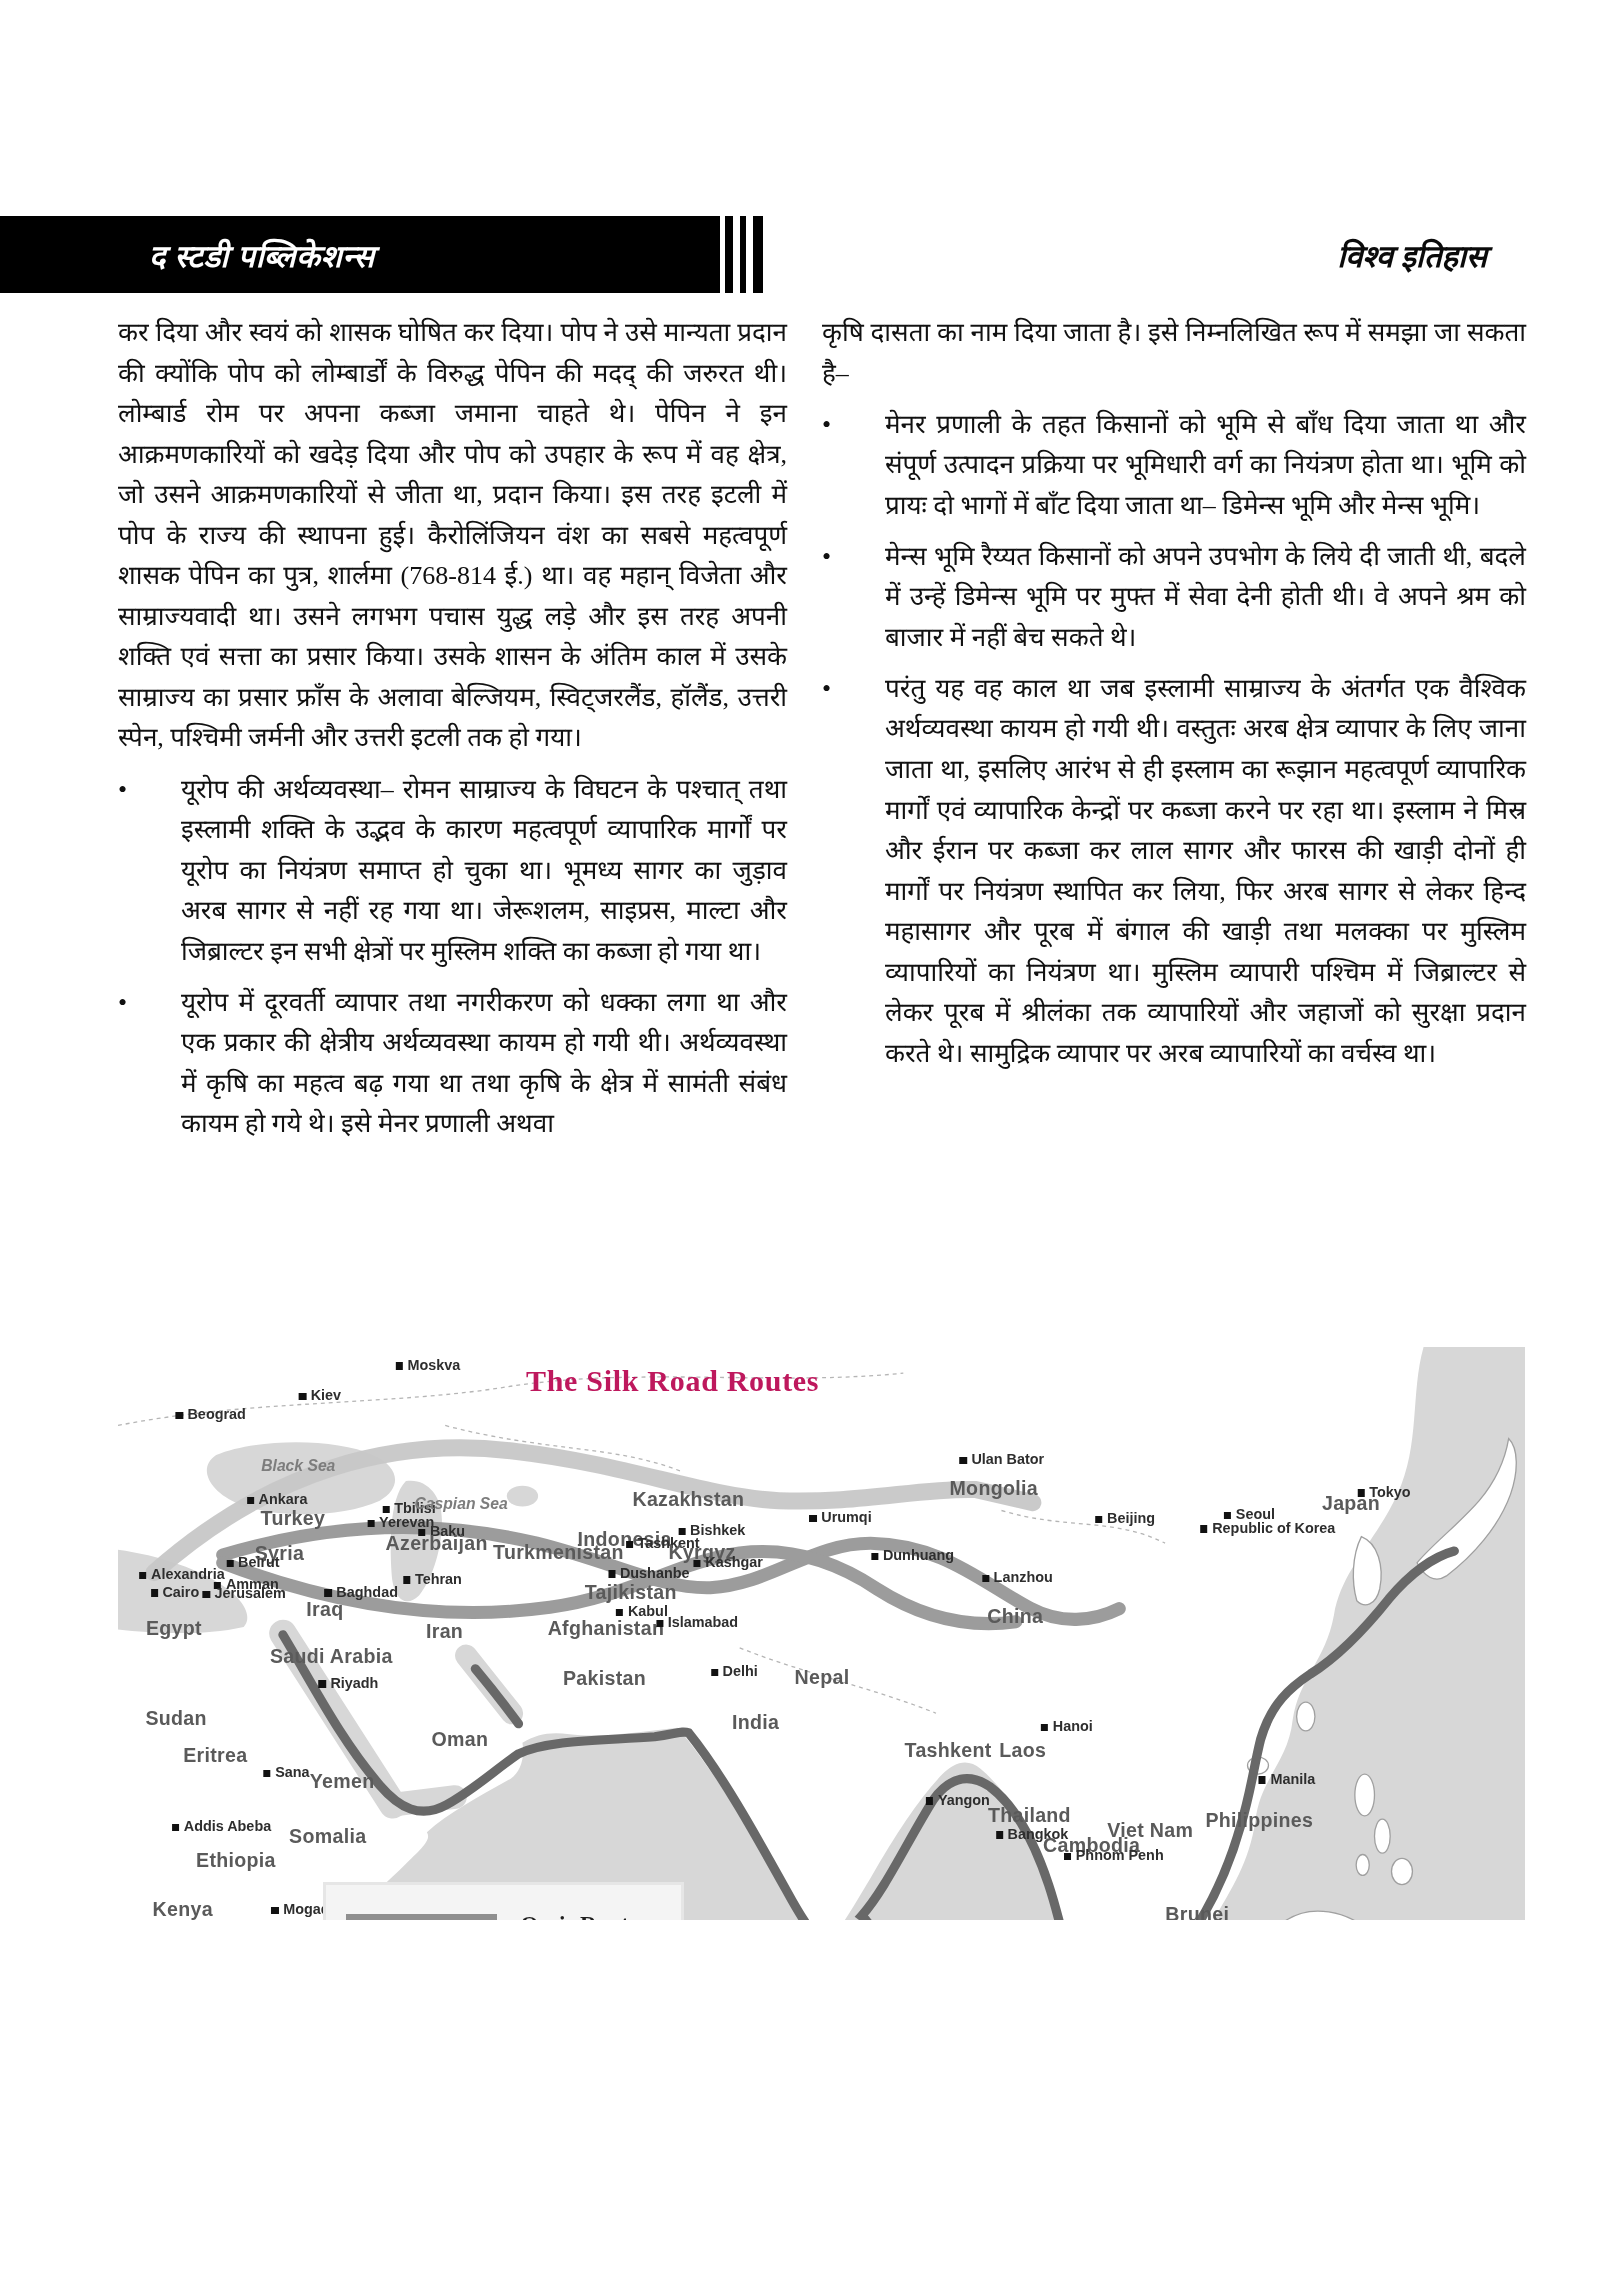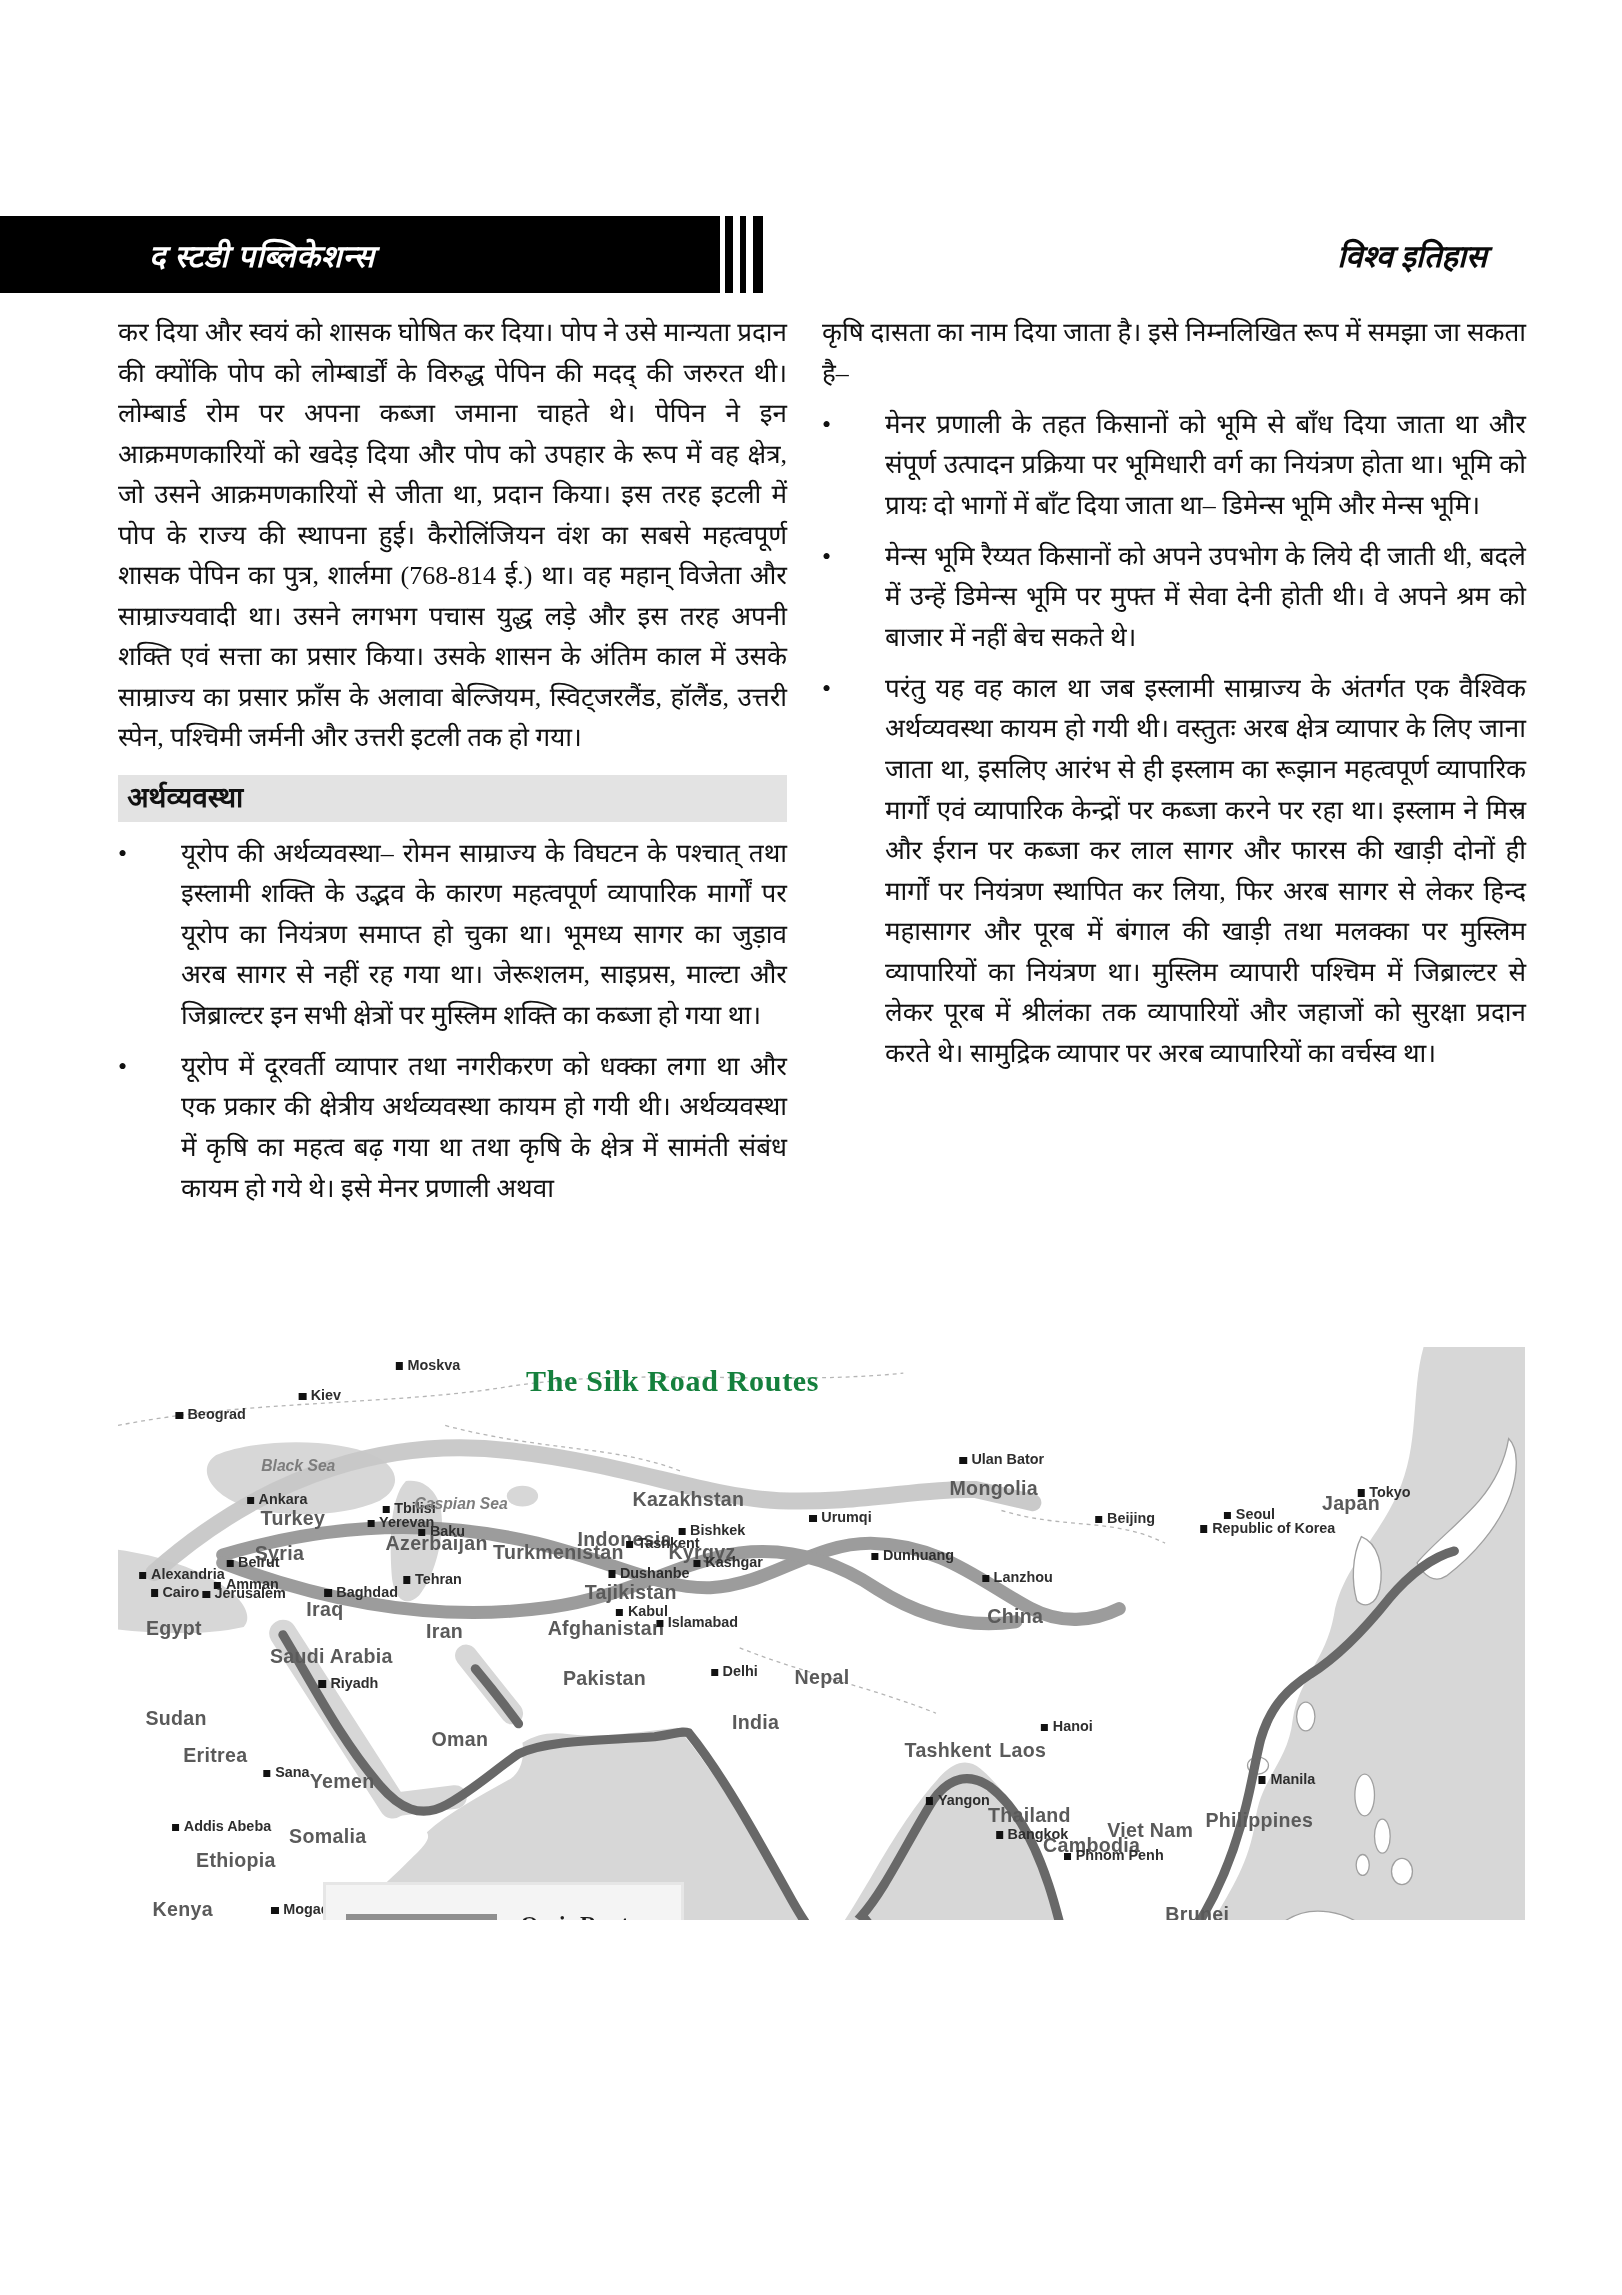--- a/index.html
+++ b/index.html
@@ -25,21 +25,21 @@
   .para{margin:0 0 9.2px 0;}
   .section-heading{background:#e3e3e3;font-weight:bold;font-size:28px;line-height:1.5;
                    padding:2.6px 9.2px;margin:15.7px 0 11.8px 0;text-align:left;}
   .bullet{display:flex;margin:10.5px 0 0 0;}
   .bullet .mark{flex:0 0 63px;font-size:26px;}
   .bullet .btxt{flex:1;text-align:justify;}
 
   
   .map{position:absolute;left:118px;top:1347px;width:1407px;height:654px;background:#fff;}
   .map svg{position:absolute;left:0;top:0;width:100%;height:100%;}
-  .map-title{position:absolute;left:29%;top:2.6%;font-size:30px;font-weight:bold;color:#15803d;
+  .map-title{position:absolute;left:29%;top:2.6%;font-size:30px;font-weight:bold;color:#be185d;
              font-family:"Liberation Serif","DejaVu Serif",serif;letter-spacing:0.7px;white-space:nowrap;}
   .mlabel{position:absolute;transform:translate(-8%,-50%);white-space:nowrap;
           font-family:"Liberation Sans","DejaVu Sans",sans-serif;}
   .mlabel.country{font-size:19.6px;font-weight:bold;color:#5a5a5a;letter-spacing:0.3px;}
   .mlabel.city{font-size:14.4px;font-weight:bold;color:#2e2e2e;}
   .mlabel.sea{font-size:15.7px;font-style:italic;color:#7d7d7d;font-weight:bold;}
   .mlabel .sq{display:inline-block;width:7.2px;height:7.2px;background:#111;margin-right:4.6px;}
 
   .legend{position:absolute;left:14.6%;top:81.8%;width:25.6%;box-sizing:border-box;
           background:#f4f4f4;border:3.9px solid #e6e6e6;padding:17px 19.6px;}
@@ -63,21 +63,20 @@
   </div>
   <div class="header-stripes">
       <i></i>
       <i></i>
       <i></i>
     </div>
   <div class="header-right">विश्व इतिहास</div>
 
   <div class="col col-left">
     <p class="para">कर दिया और स्वयं को शासक घोषित कर दिया। पोप ने उसे मान्यता प्रदान की क्योंकि पोप को लोम्बार्डों के विरुद्ध पेपिन की मदद् की जरुरत थी। लोम्बार्ड रोम पर अपना कब्जा जमाना चाहते थे। पेपिन ने इन आक्रमणकारियों को खदेड़ दिया और पोप को उपहार के रूप में वह क्षेत्र, जो उसने आक्रमणकारियों से जीता था, प्रदान किया। इस तरह इटली में पोप के राज्य की स्थापना हुई। कैरोलिंजियन वंश का सबसे महत्वपूर्ण शासक पेपिन का पुत्र, शार्लमा (768-814 ई.) था। वह महान् विजेता और साम्राज्यवादी था। उसने लगभग पचास युद्ध लड़े और इस तरह अपनी शक्ति एवं सत्ता का प्रसार किया। उसके शासन के अंतिम काल में उसके साम्राज्य का प्रसार फ्राँस के अलावा बेल्जियम, स्विट्जरलैंड, हॉलैंड, उत्तरी स्पेन, पश्चिमी जर्मनी और उत्तरी इटली तक हो गया।</p>
-    <div class="section-heading">अर्थव्यवस्था</div>
     <div class="bullet">
       <span class="mark">•</span>
       <span class="btxt">यूरोप की अर्थव्यवस्था– रोमन साम्राज्य के विघटन के पश्चात् तथा इस्लामी शक्ति के उद्भव के कारण महत्वपूर्ण व्यापारिक मार्गों पर यूरोप का नियंत्रण समाप्त हो चुका था। भूमध्य सागर का जुड़ाव अरब सागर से नहीं रह गया था। जेरूशलम, साइप्रस, माल्टा और जिब्राल्टर इन सभी क्षेत्रों पर मुस्लिम शक्ति का कब्जा हो गया था।</span>
     </div>
     <div class="bullet">
       <span class="mark">•</span>
       <span class="btxt">यूरोप में दूरवर्ती व्यापार तथा नगरीकरण को धक्का लगा था और एक प्रकार की क्षेत्रीय अर्थव्यवस्था कायम हो गयी थी। अर्थव्यवस्था में कृषि का महत्व बढ़ गया था तथा कृषि के क्षेत्र में सामंती संबंध कायम हो गये थे। इसे मेनर प्रणाली अथवा</span>
     </div>
   </div>
 

